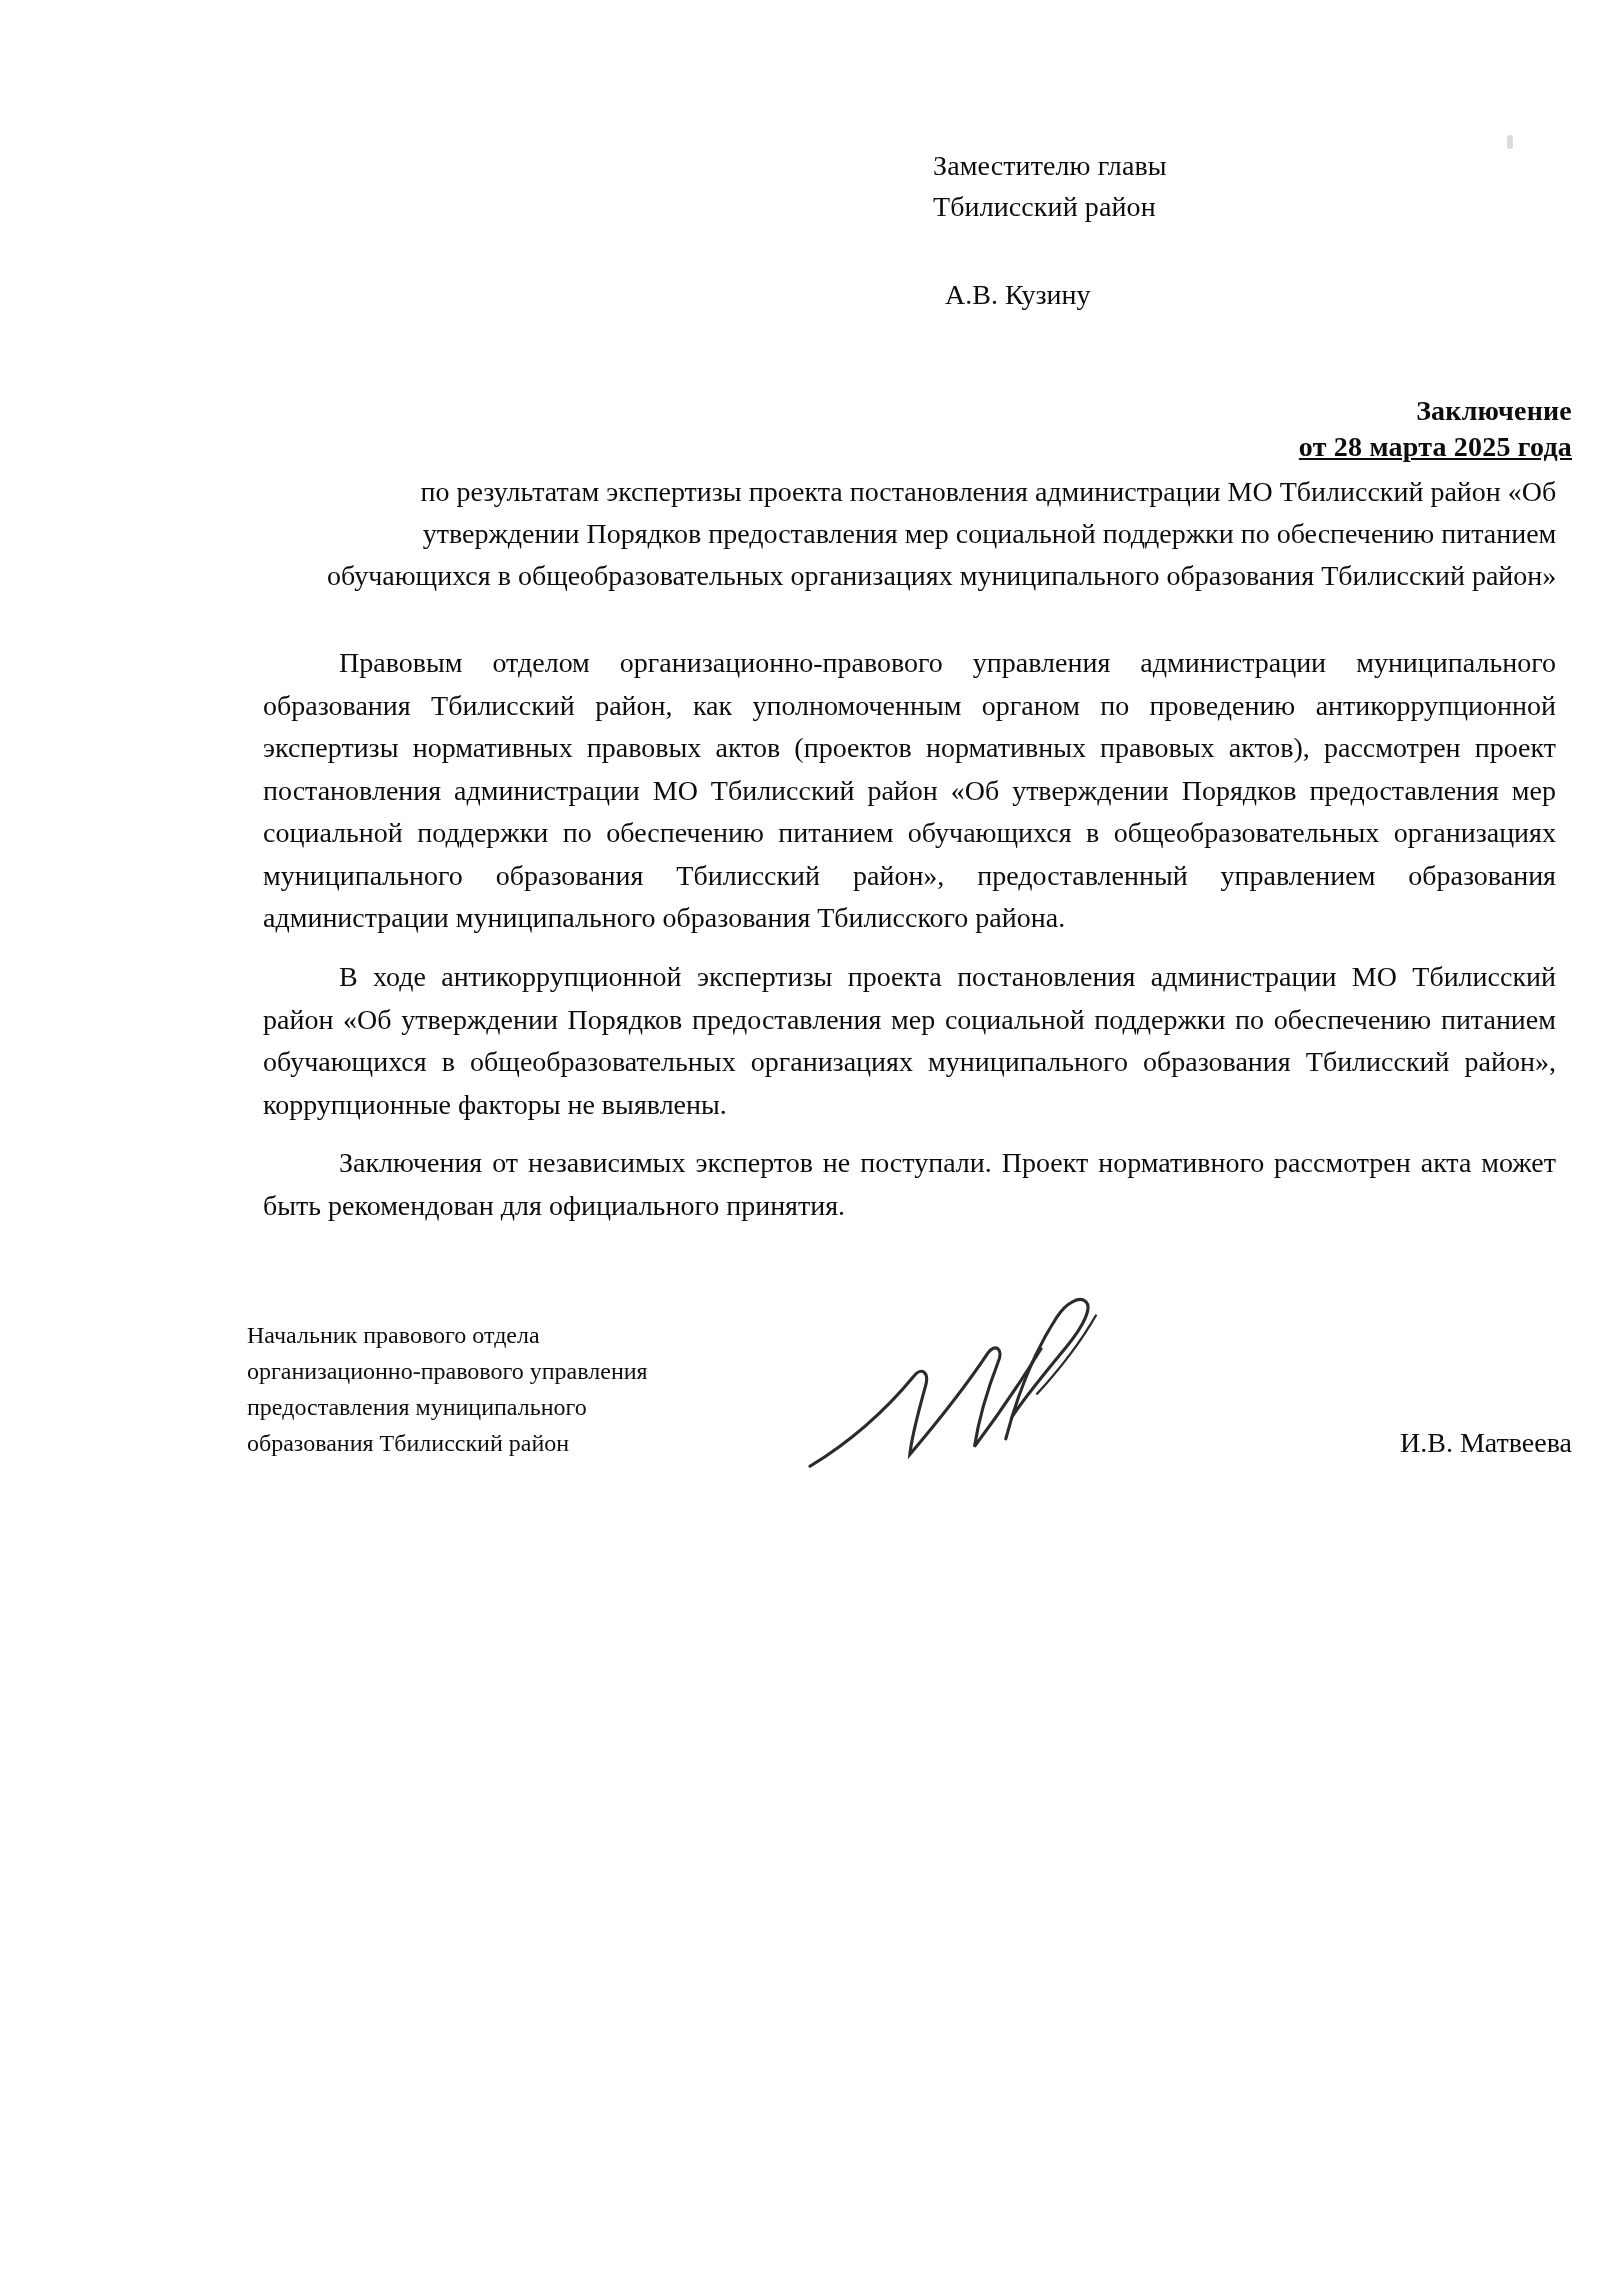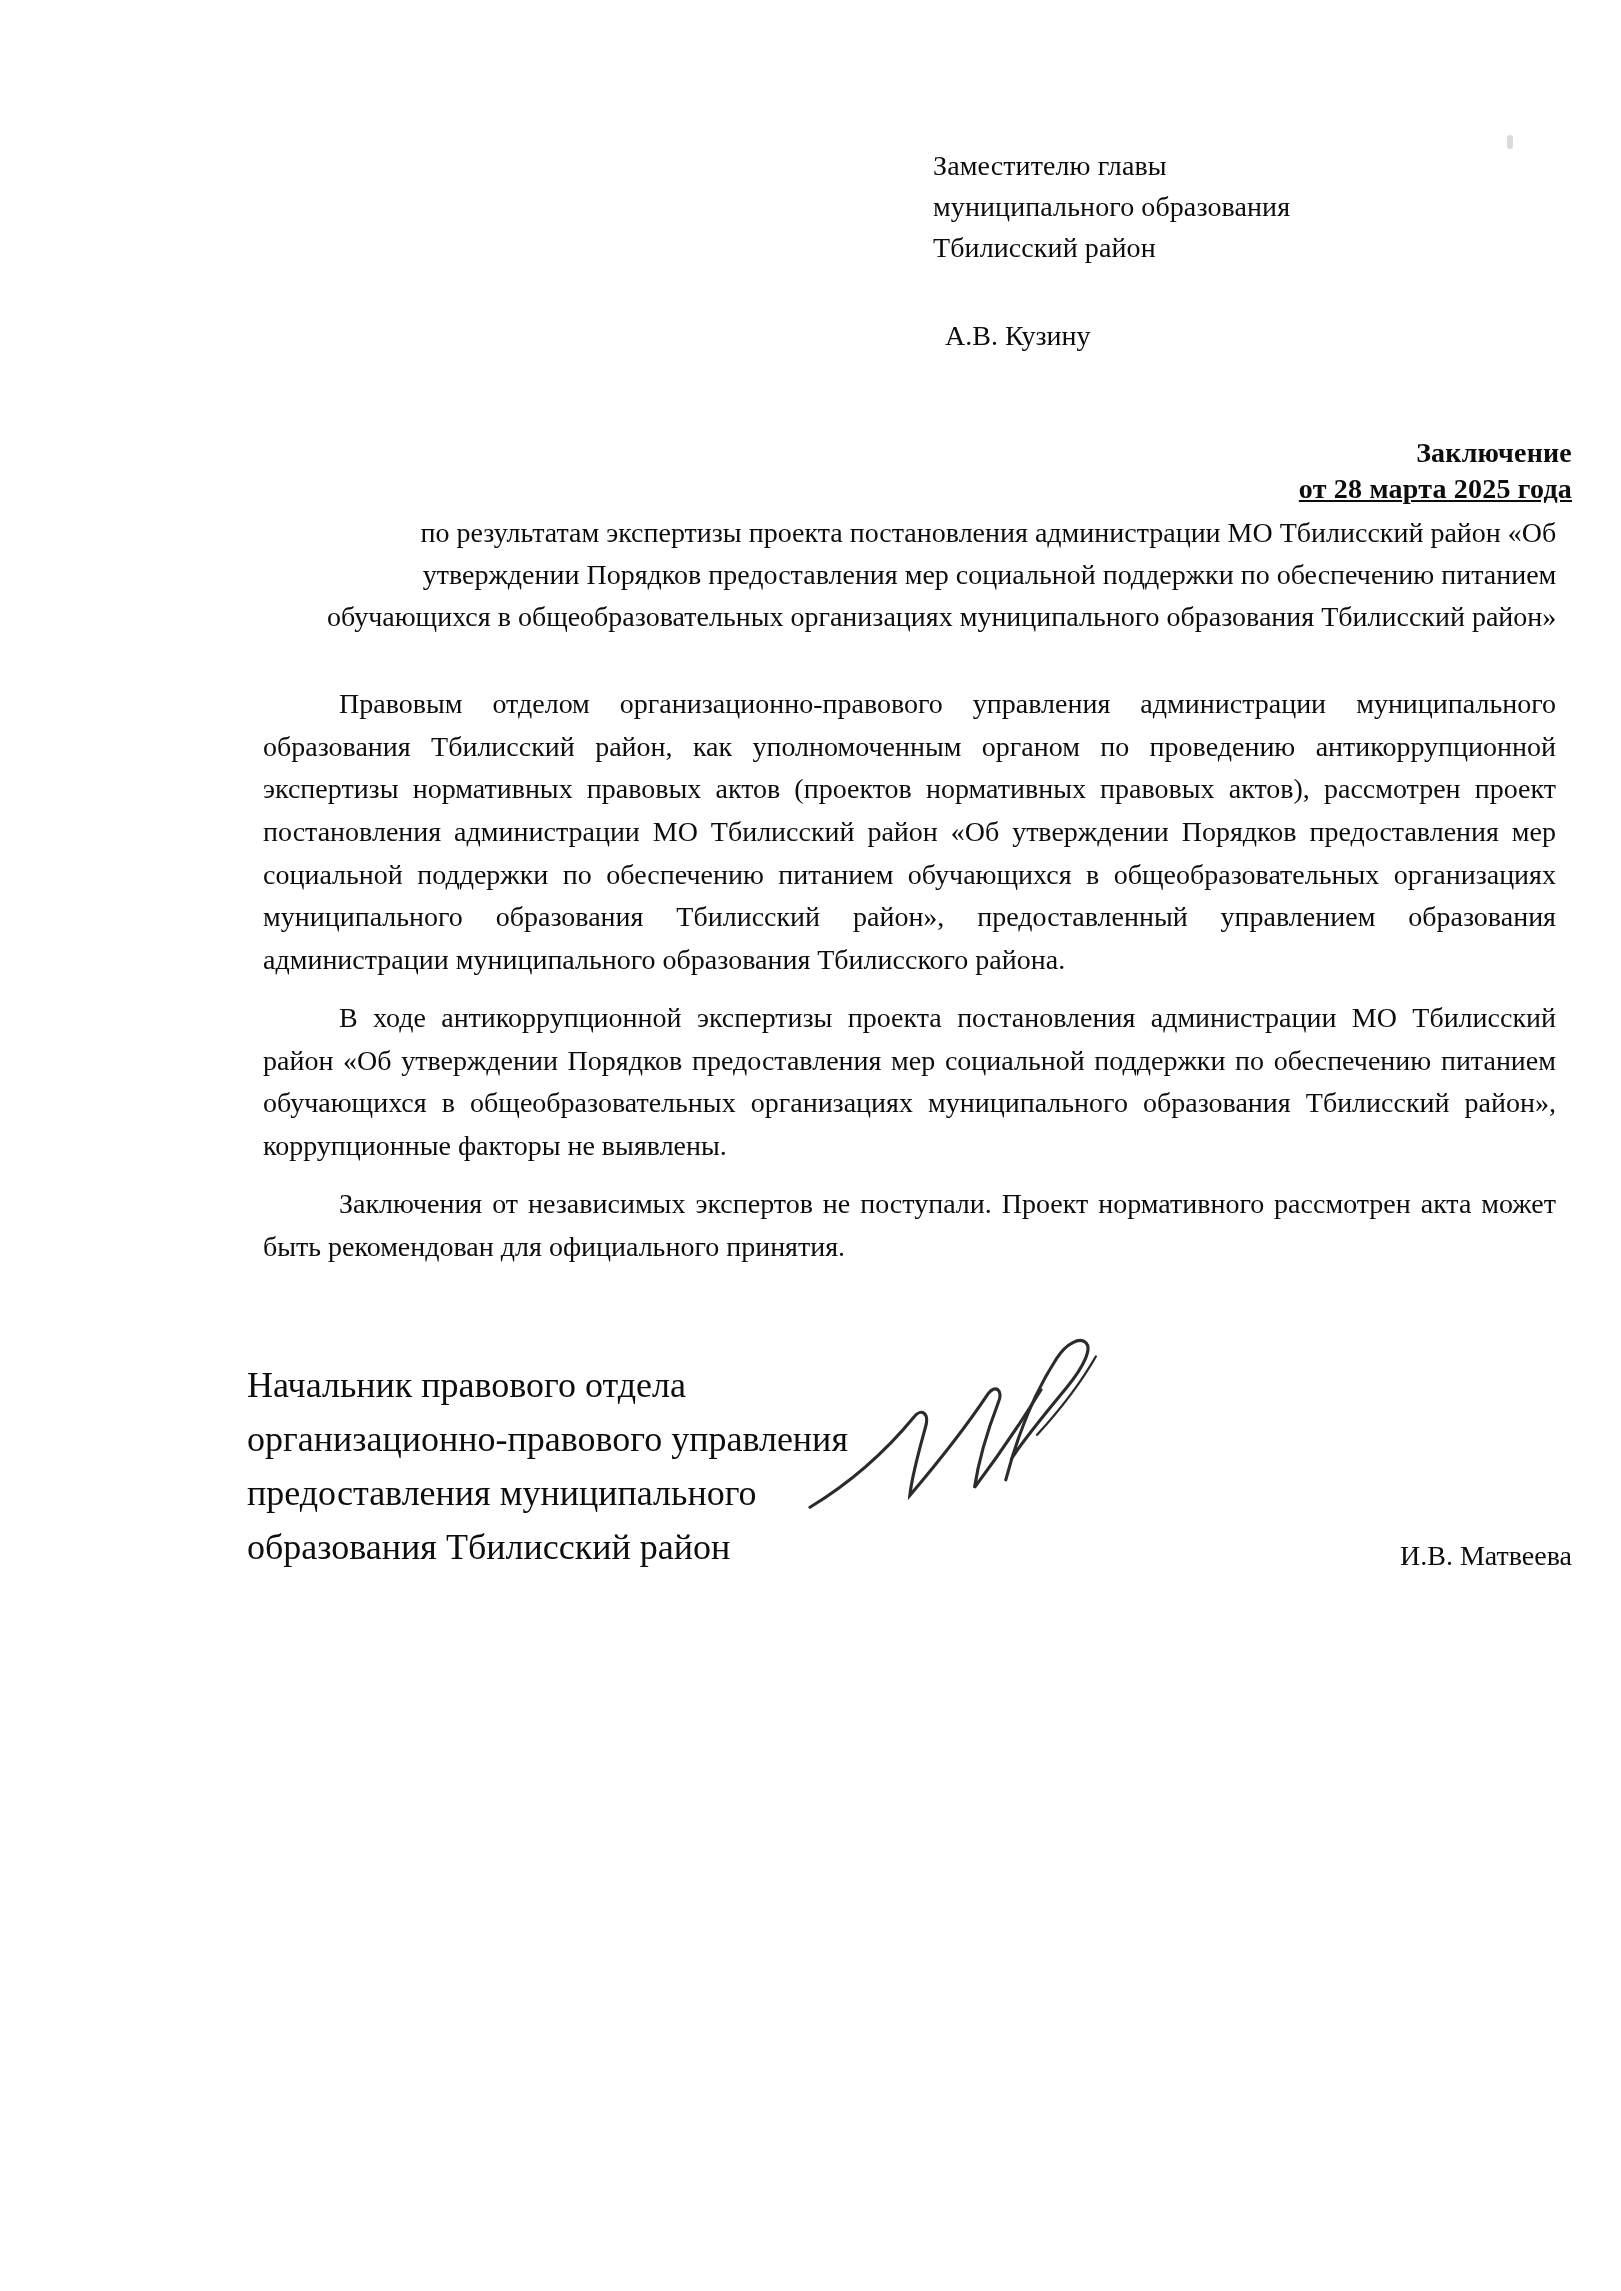--- a/index.html
+++ b/index.html
@@ -87,21 +87,21 @@
     line-height: 1.52;
     text-align: justify;
     text-indent: 76px;
     text-justify: inter-word;
   }
   .signature-block {
     margin-top: 90px;
     position: relative;
   }
   .sig-lines {
-    font-size: 36px;
+    font-size: 24px;
     line-height: 1.5;
     width: 725px;
   }
   .sig-name {
     position: absolute;
     right: 0;
     bottom: 2px;
     font-size: 28px;
     white-space: nowrap;
   }
@@ -119,21 +119,20 @@
 
 <div class="page">
   <div class="sheet">
 
     <div class="speck"></div>
 
     <div class="content">
 
       <div class="addressee">
         <div>Заместителю главы</div>
-        <div>муниципального образования</div>
         <div>Тбилисский район</div>
       </div>
 
       <div class="addressee-name">А.В. Кузину</div>
 
       <div class="title-block">
         <div class="title-main">Заключение</div>
         <div class="title-date">от 28 марта 2025 года</div>
       </div>
 

